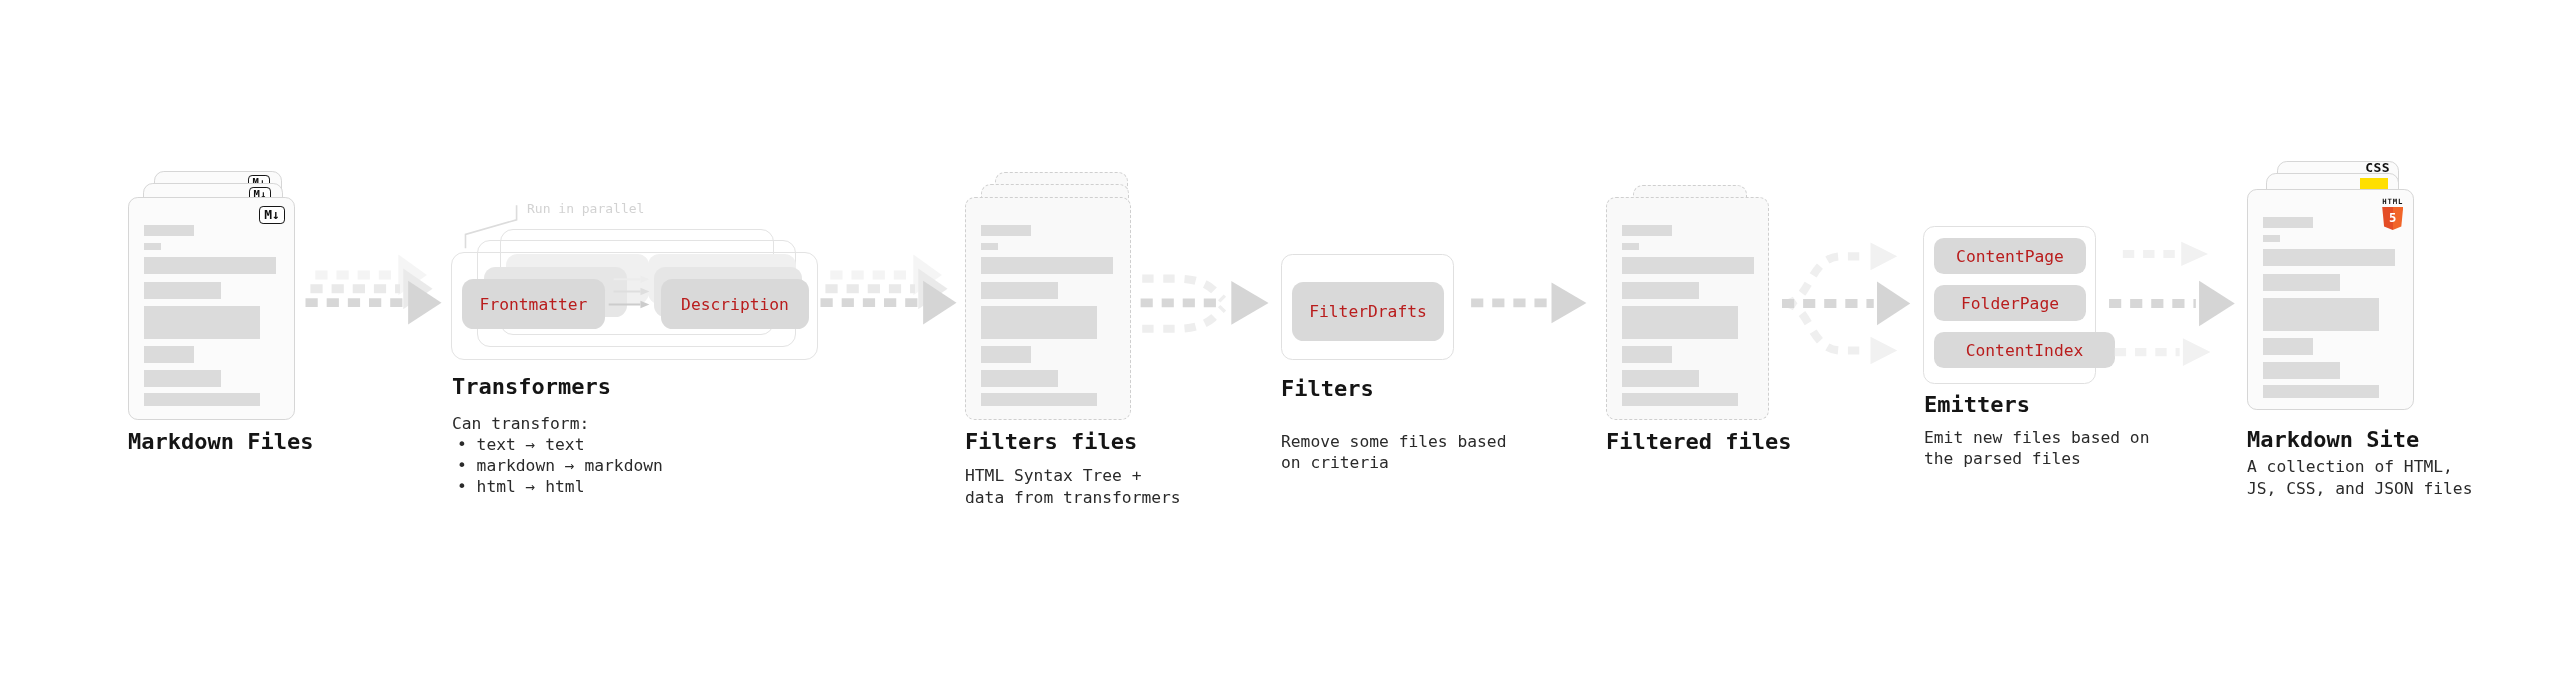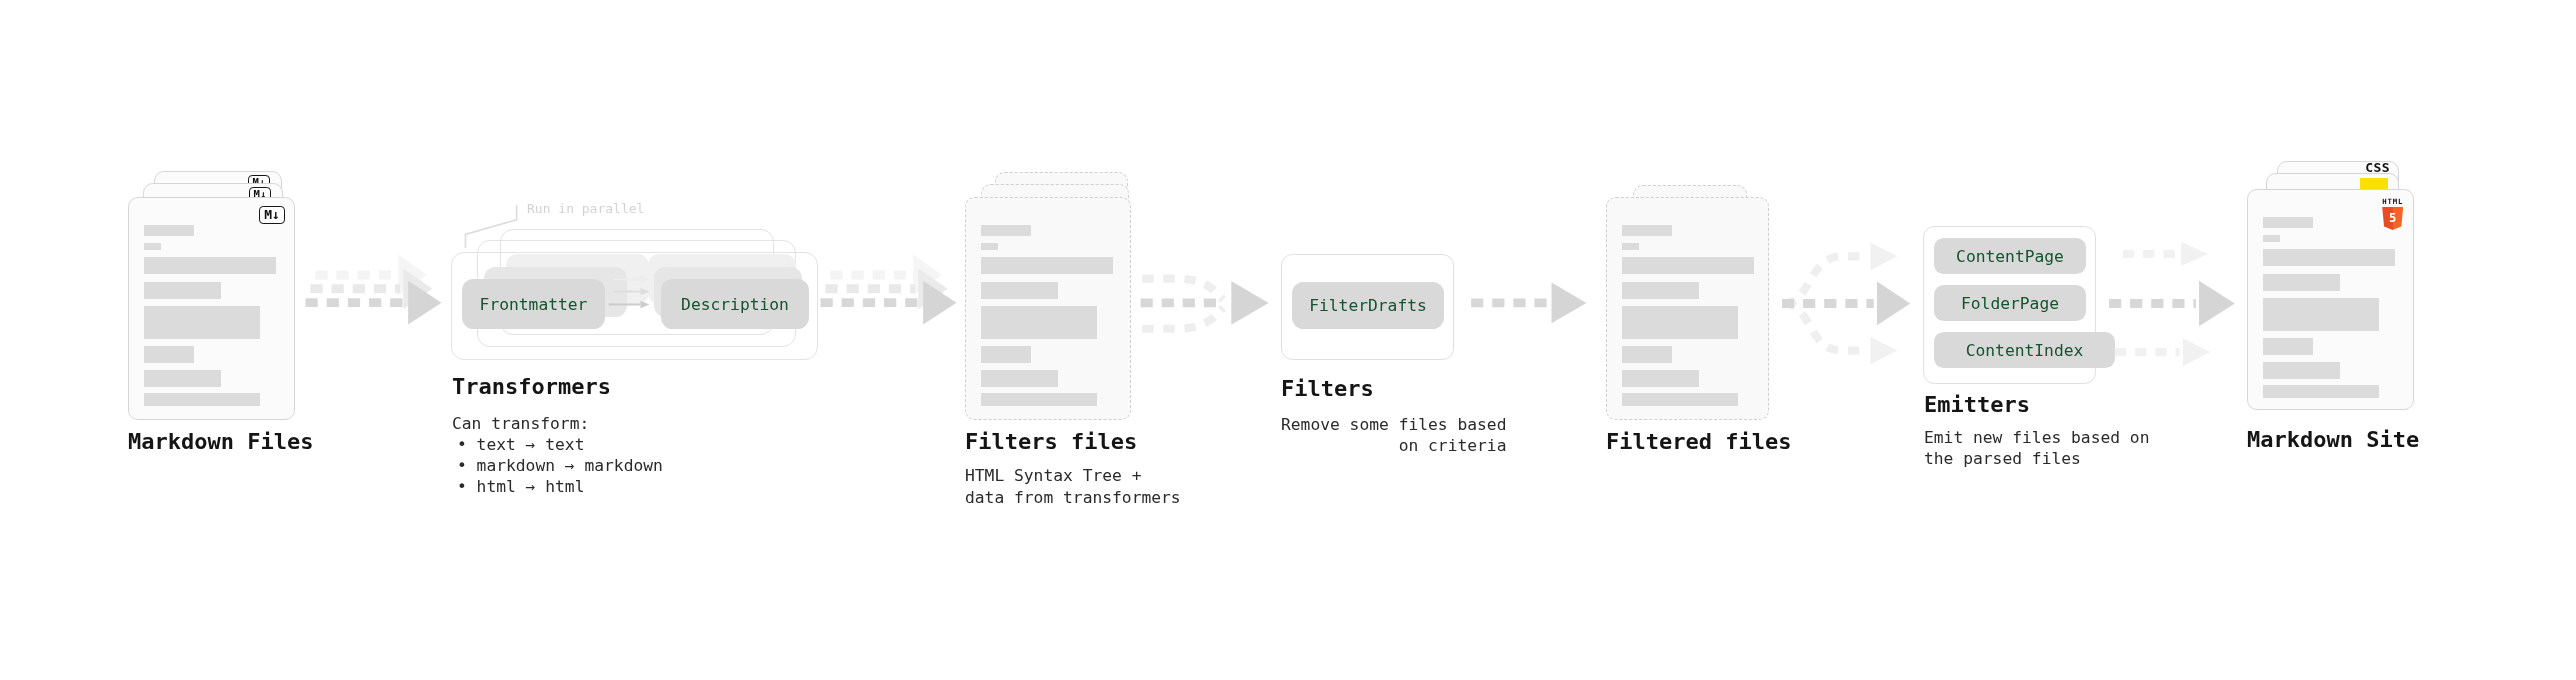--- a/index.html
+++ b/index.html
@@ -31,21 +31,21 @@
   .html-badge { position:absolute; top:8.1px; right:9.8px; text-align:center; }
   .html-badge .t { font-size:7.3px; font-weight:bold; letter-spacing:0.8px; color:#111; line-height:8.1px; }
   .html-badge .shield { width:21px; height:23px; margin:0.8px auto 0; background:linear-gradient(90deg,#e44d26 50%,#f16529 50%);
      clip-path:polygon(0 0,100% 0,91% 85%,50% 100%,9% 85%); color:#fff; font-size:12.2px; font-weight:bold;
      display:flex; align-items:center; justify-content:center; }
 
   
   .container-box { position:absolute; border:1.6px solid #e3e3e3; border-radius:13px; background:transparent; }
   .panel { position:absolute; border:1.6px solid #e0e0e0; border-radius:11.4px; background:#fff; }
   .chip { position:absolute; background:#d9d9d9; border-radius:11.4px; display:flex; align-items:center; justify-content:center;
-          font-size:16.3px; color:#14532d; white-space:nowrap;text-align:center; }
+          font-size:16.3px; color:#b91c1c; white-space:nowrap;text-align:center; }
   .chip.ghost1 { background:#e6e6e6; }
   .chip.ghost2 { background:#f0f0f0; }
   .chip.small { border-radius:9.8px; }
 
   .heading { position:absolute; font-size:22px; font-weight:bold; color:#151515; white-space:nowrap; }
   .desc { position:absolute; font-size:16.3px; color:#2a2a2a; line-height:21px; white-space:nowrap; }
   .desc.lh27 { line-height:22px; }
   .note { position:absolute; font-size:13px; color:#d2d2d2; white-space:nowrap; }
   svg.arrow { position:absolute; overflow:visible; }
 </style>
@@ -148,23 +148,23 @@
   </div>
 
   <svg class="arrow" style="left:1134px;top:264px;" width="142" height="81" viewBox="0 0 175 100">
     <path d="M 10,18 H 52 Q 83,18 98,32 L 110,44" stroke="#eeeeee" stroke-width="10" stroke-dasharray="14 12" fill="none"></path>
     <path d="M 10,80 H 52 Q 83,80 98,66 L 110,54" stroke="#eeeeee" stroke-width="10" stroke-dasharray="14 12" fill="none"></path>
     <line x1="8" y1="48" x2="112" y2="48" stroke="#d7d7d7" stroke-width="11" stroke-dasharray="15 11"></line>
     <polygon points="120,21 166,48 120,75" fill="#d5d5d5"></polygon>
   </svg>
 
   <div class="panel" style="left:1281px;top:254px;width:173px;height:106px;"></div>
-  <div class="chip" style="left:1292px;top:282px;width:152px;height:47px;">FilterDrafts</div>
+  <div class="chip" style="left:1292px;top:282px;width:152px;height:59px;">FilterDrafts</div>
   <div class="heading" style="left:1281px;top:376px;">Filters</div>
-  <div class="desc" style="left:1281px;top:414px;text-align:right;">
+  <div class="desc" style="left:1281px;top:431px;">
     <div>Remove some files based</div>
     <div>on criteria</div>
   </div>
 
   <svg class="arrow" style="left:1463px;top:272px;" width="134" height="65" viewBox="0 0 165 80">
     <line x1="10" y1="38" x2="105" y2="38" stroke="#d7d7d7" stroke-width="11" stroke-dasharray="15 11"></line>
     <polygon points="109,13 152,38 109,63" fill="#d5d5d5"></polygon>
   </svg>
 
   <div class="doc dashed" style="left:1633px;top:185px;width:114px;height:215px;z-index:1;"></div>
@@ -231,15 +231,19 @@
         <i class="b2"></i>
         <i class="b3"></i>
         <i class="b4"></i>
         <i class="b5"></i>
         <i class="b6"></i>
         <i class="b7"></i>
         <i class="b8"></i>
     </div>
   </div>
   <div class="heading" style="left:2247px;top:427px;">Markdown Site</div>
+  <div class="desc lh27" style="left:2247px;top:456px;">
+    <div>A collection of HTML,</div>
+    <div>JS, CSS, and JSON files</div>
+  </div>
 
 </div>
 
 
 </body></html>

